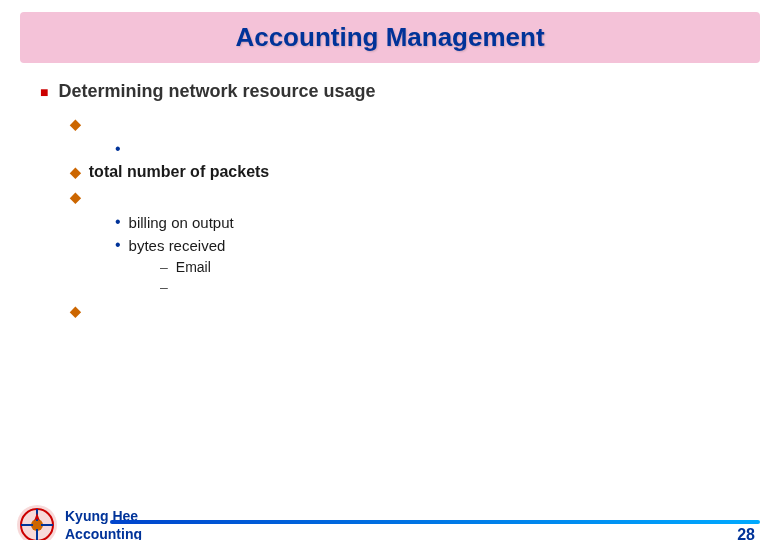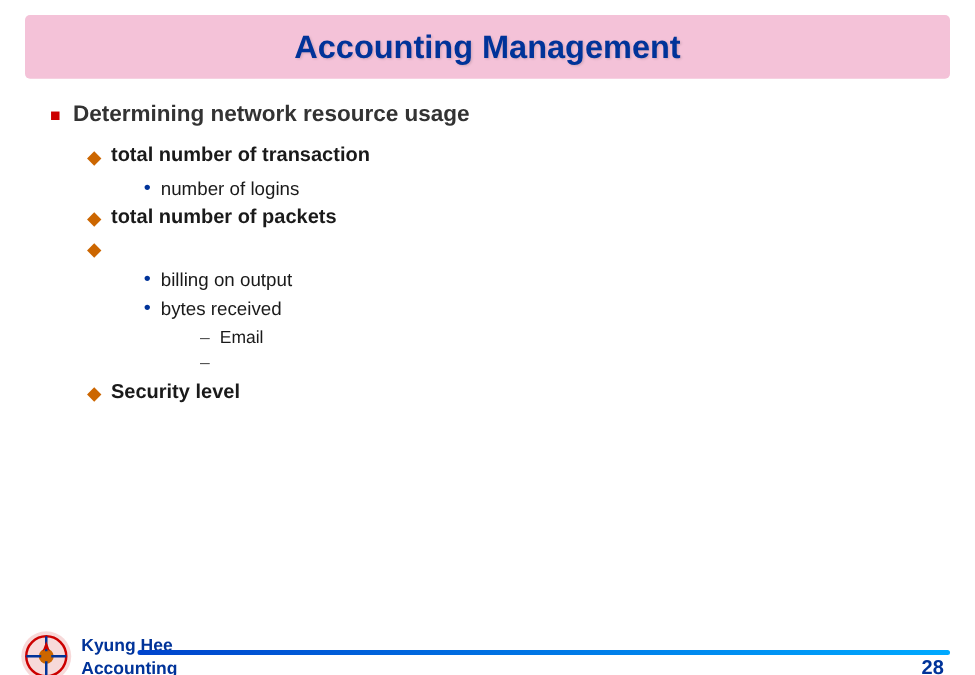--- a/index.html
+++ b/index.html
@@ -157,26 +157,24 @@
 
   <div class="content">
 
     <div class="main-point">
       <span class="sq">■</span>
       <span>Determining network resource usage</span>
     </div>
 
     <div class="level1">
       <span class="diamond">◆</span>
-      <span>total number of transaction</span>
     </div>
 
     <div class="level2">
       <span class="bullet-circle">•</span>
-      <span>number of logins</span>
     </div>
 
     <div class="level1">
       <span class="diamond">◆</span>
       <span>total number of packets</span>
     </div>
 
     <div class="level1">
       <span class="diamond">◆</span>
     </div>
@@ -195,21 +193,20 @@
       <span class="dash">–</span>
       <span>Email</span>
     </div>
 
     <div class="level3">
       <span class="dash">–</span>
     </div>
 
     <div class="level1" style="margin-top: 8px;">
       <span class="diamond">◆</span>
-      <span>Security level</span>
     </div>
 
   </div>
 
   <div class="bottom-logo-area">
 
     <svg class="logo-emblem" viewBox="0 0 44 44" xmlns="http://www.w3.org/2000/svg">
       <circle cx="22" cy="22" r="20" fill="#cc0000" opacity="0.15"></circle>
       <circle cx="22" cy="22" r="16" fill="none" stroke="#cc0000" stroke-width="2"></circle>
       <circle cx="22" cy="22" r="6" fill="#cc6600"></circle>

